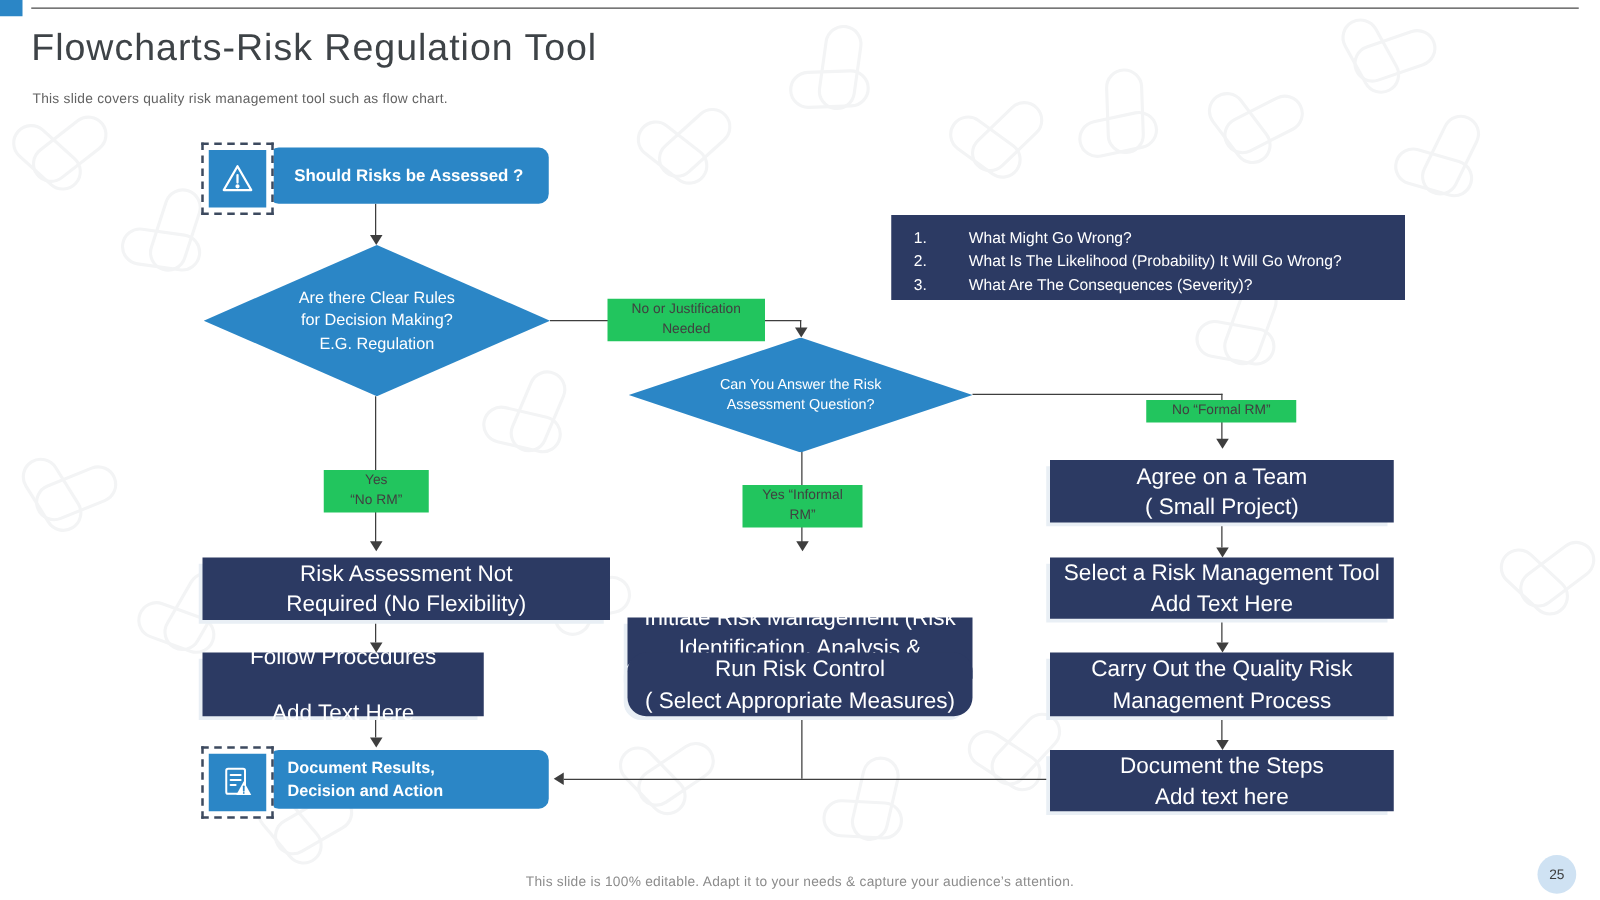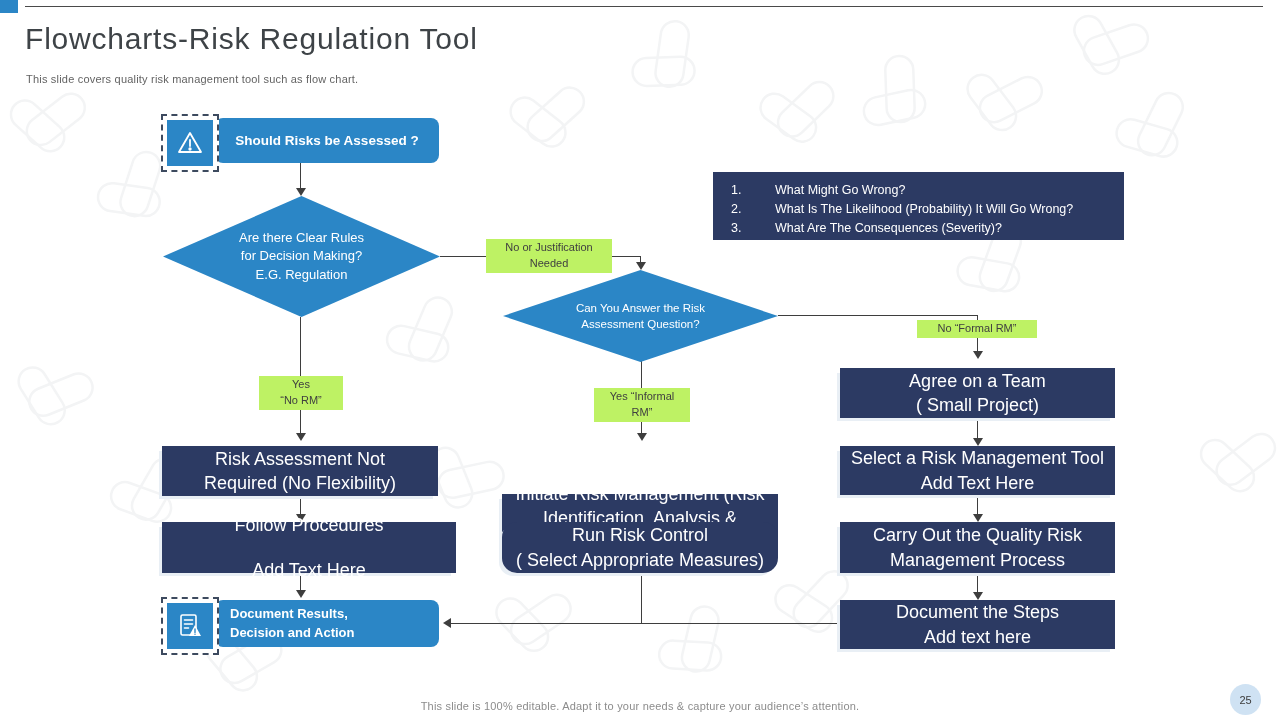--- a/index.html
+++ b/index.html
@@ -22,21 +22,21 @@
   .title{position:absolute;left:25px;top:22px;font-size:30px;font-weight:400;letter-spacing:0.8px;color:#3E4347;}
   .subtitle{position:absolute;left:26px;top:73px;font-size:11px;color:#636363;letter-spacing:0.2px;}
 
   
   .hline,.vline{position:absolute;background:var(--line);}
   .hline{height:1px;}
   .vline{width:1px;}
   .arrow-down{position:absolute;width:0;height:0;border-left:5px solid transparent;border-right:5px solid transparent;border-top:8px solid var(--line);}
   .arrow-left{position:absolute;width:0;height:0;border-top:5px solid transparent;border-bottom:5px solid transparent;border-right:8px solid var(--line);}
 
-  .edge-label{position:absolute;background:#bef264;color:#404040;font-size:11px;line-height:1.45;text-align:center;white-space:pre-line;padding:1px 3px;z-index:3;}
+  .edge-label{position:absolute;background:#22c55e;color:#404040;font-size:11px;line-height:1.45;text-align:center;white-space:pre-line;padding:1px 3px;z-index:3;}
 
   
   .pill-bar{position:absolute;background:var(--accent-blue);color:#fff;border-radius:8px;display:flex;align-items:center;font-size:13.5px;font-weight:600;z-index:2;}
   .pill-bar.centered{justify-content:center;text-align:center;}
   .pill-bar.left-text{padding-left:15px;line-height:1.4;white-space:pre-line;font-weight:600;}
   .icon-frame{position:absolute;width:58px;height:58px;border:2px dashed #3D4A5F;background:#fff;z-index:3;}
   .icon-square{position:absolute;width:46px;height:46px;background:var(--accent-blue);display:flex;align-items:center;justify-content:center;z-index:4;}
   .diamond{position:absolute;background:var(--accent-blue);color:#fff;clip-path:polygon(50% 0%,100% 50%,50% 100%,0% 50%);display:flex;align-items:center;justify-content:center;text-align:center;white-space:pre-line;z-index:2;}
   .navy-box{position:absolute;background:var(--navy);color:#fff;display:flex;flex-direction:column;align-items:center;justify-content:center;text-align:center;font-size:18px;line-height:1.35;white-space:pre-line;box-shadow:-4px 4px 0 -1px #E9EFF5;z-index:2;}
   .questions-box{position:absolute;background:var(--navy);color:#fff;font-size:12.5px;line-height:1.5;padding:9px 10px 6px 18px;z-index:2;}
@@ -160,28 +160,28 @@
   <div class="navy-box" style="left:840px;top:600px;width:275px;height:49px;">
     <span>Document the Steps
 Add text here</span>
   </div>
 
   <div class="vline" style="left:300px;top:317px;height:117px;"></div>
   <div class="edge-label" style="left:259px;top:376px;width:84px;">Yes
 “No RM”</div>
   <div class="arrow-down" style="left:296px;top:433px;"></div>
 
-  <div class="navy-box" style="left:162px;top:446px;width:276px;height:50px;">
+  <div class="navy-box" style="left:162px;top:446px;width:326px;height:50px;">
     <span>Risk Assessment Not
 Required (No Flexibility)</span>
   </div>
   <div class="vline" style="left:300px;top:496px;height:18px;"></div>
   <div class="arrow-down" style="left:296px;top:514px;"></div>
 
-  <div class="navy-box" style="left:162px;top:522px;width:294px;height:51px;gap:21px;">
+  <div class="navy-box" style="left:162px;top:522px;width:225px;height:51px;gap:21px;">
     <span>Follow Procedures</span>
     <span>Add Text Here</span>
   </div>
   <div class="vline" style="left:300px;top:573px;height:17px;"></div>
   <div class="arrow-down" style="left:296px;top:590px;"></div>
 
   <div class="icon-frame" style="left:161px;top:597px;"></div>
   <div class="icon-square" style="left:167px;top:603px;">
     <svg width="28" height="28" viewBox="0 0 28 28" fill="none" stroke="#fff" stroke-width="1.6" stroke-linejoin="round" stroke-linecap="round">
       <rect x="5" y="3" width="15" height="20" rx="1.5"></rect>

